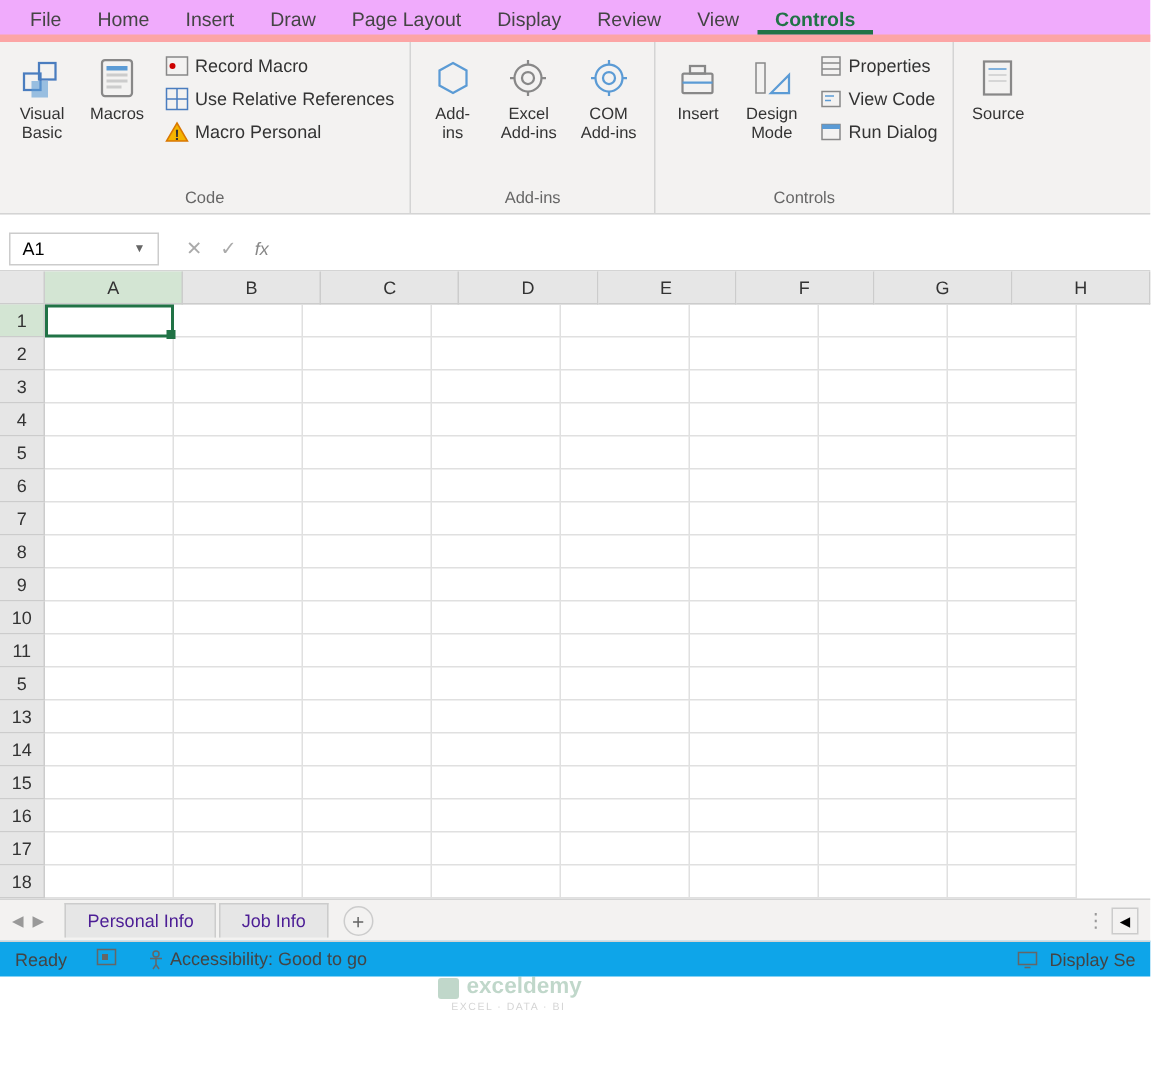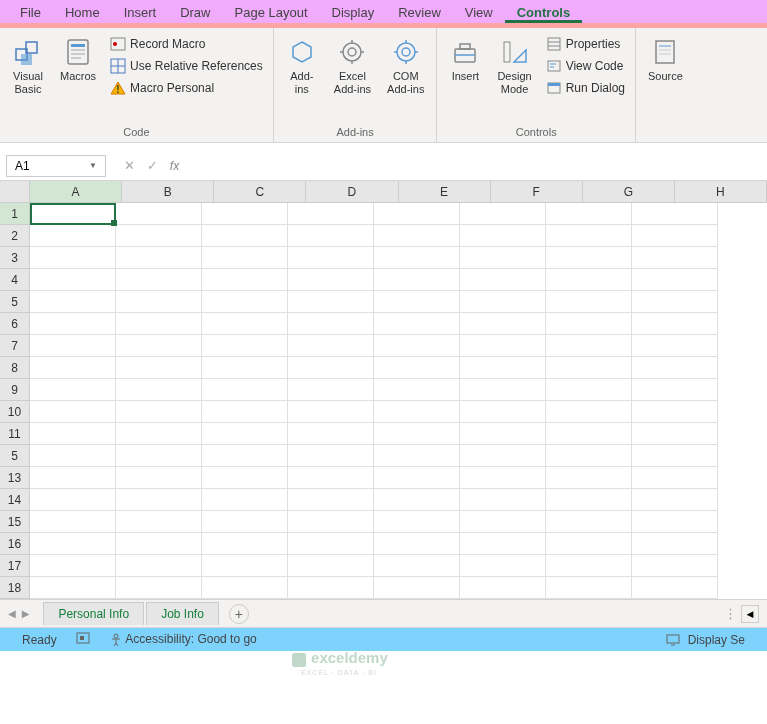--- a/index.html
+++ b/index.html
@@ -37,29 +37,29 @@
     .row-header { height: 22px; text-align: center; background: #e6e6e6; border-right: 1px solid #ccc; border-bottom: 1px solid #ccc; font-size: 12px; line-height: 22px; color: #333; }
     .cells { flex: 1; display: grid; grid-template-columns: repeat(8, 86px); grid-auto-rows: 22px; }
     .cell { border-right: 1px solid #e0e0e0; border-bottom: 1px solid #e0e0e0; }
     .cell.selected { border: 2px solid #217346; position: relative; }
     .cell.selected::after { content: ''; position: absolute; right: -3px; bottom: -3px; width: 6px; height: 6px; background: #217346; }
     .col-header.active, .row-header.active { background: #d3e5d3; }
     
     
     .sheet-tabs-bar { display: flex; align-items: center; height: 28px; background: #f3f2f1; border-top: 1px solid #d4d4d4; padding: 0 8px; gap: 2px; position: relative; }
     .nav-arrows { display: flex; gap: 6px; color: #999; font-size: 10px; padding-right: 12px; }
-    .sheet-tab { padding: 4px 14px; background: #e6e6e6; border: 1px solid #ccc; border-bottom: none; font-size: 12px; cursor: pointer; color: #15803d; }
+    .sheet-tab { padding: 4px 14px; background: #e6e6e6; border: 1px solid #ccc; border-bottom: none; font-size: 12px; cursor: pointer; color: #4c1d95; }
     .sheet-tab.active { background: #fff; border-bottom: 1px solid #fff; color: #217346; font-weight: 600; }
     .sheet-highlight { border: 3px solid #c00000; padding: 2px; }
     .add-sheet { width: 20px; height: 20px; border: 1px solid #ccc; border-radius: 50%; display: flex; align-items: center; justify-content: center; margin-left: 8px; cursor: pointer; font-size: 14px; color: #666; }
     .scroll-right { position: absolute; right: 8px; display: flex; gap: 4px; align-items: center; }
     .scroll-box { width: 18px; height: 18px; border: 1px solid #ccc; display: flex; align-items: center; justify-content: center; font-size: 9px; }
     
     
-    .status-bar { display: flex; align-items: center; height: 24px; background: #7dd3fc; border-top: 1px solid #d4d4d4; padding: 0 22px; font-size: 12px; gap: 18px; color: #444; }
+    .status-bar { display: flex; align-items: center; height: 24px; background: #0ea5e9; border-top: 1px solid #d4d4d4; padding: 0 10px; font-size: 12px; gap: 18px; color: #444; }
     .status-right { margin-left: auto; display: flex; gap: 8px; align-items: center; }
     
     
     .watermark { position: absolute; top: 649px; left: 290px; opacity: 0.28; font-size: 11px; color: #666; pointer-events: none; text-align: center; }
     .watermark .brand { font-size: 15px; font-weight: bold; color: #217346; }
     .watermark .tag { font-size: 7px; letter-spacing: 1px; }
   </style>
 </head>
 <body>
 

